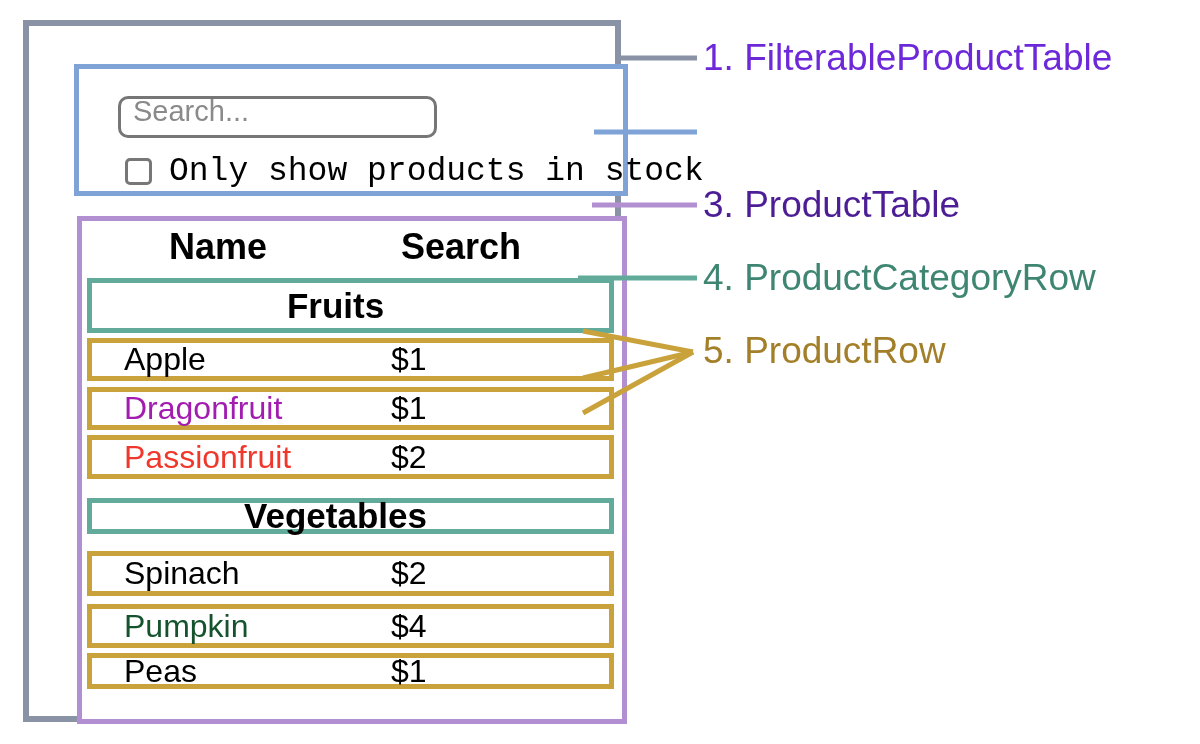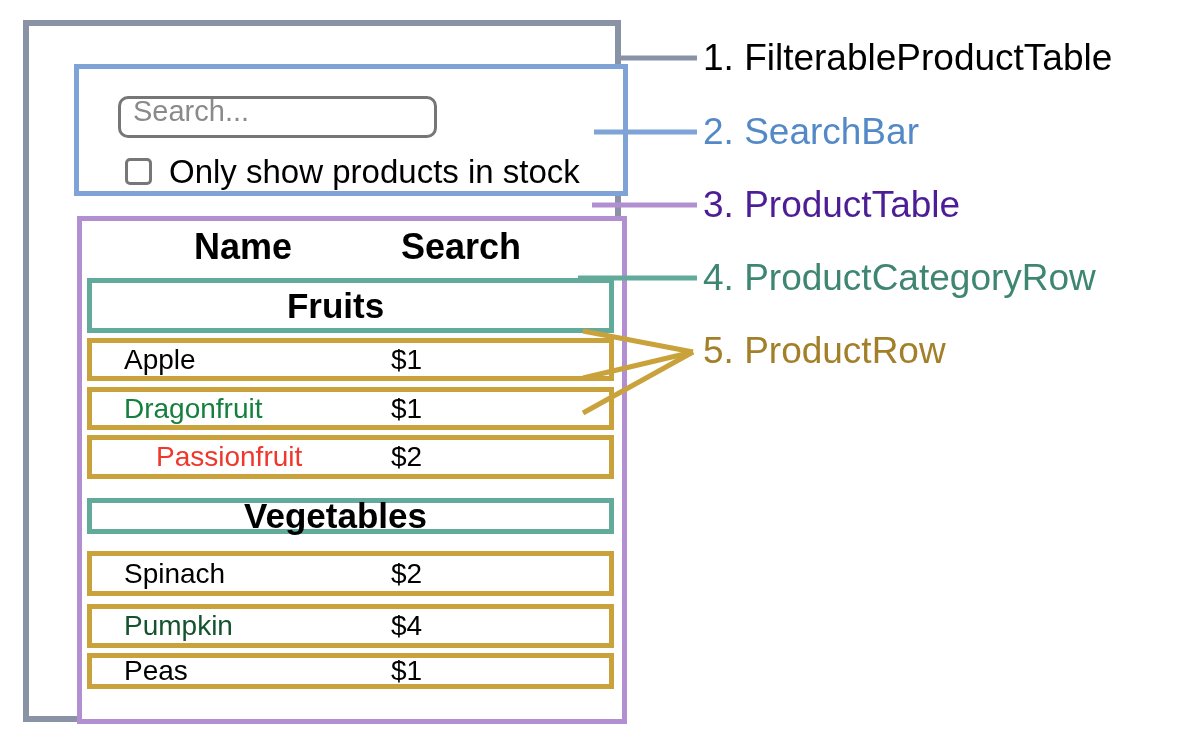--- a/index.html
+++ b/index.html
@@ -55,39 +55,40 @@
     background: #fff;
     cursor: pointer;
   }
   .checkbox-label {
     position: absolute;
     left: 90px; top: 86px;
     height: 34px; line-height: 34px;
     font-size: 33px;
     color: #000;
     white-space: nowrap;
+    font-family: Liberation Mono, monospace;
   }
 
   .product-table-box {
     position: absolute;
     left: 48px; top: 190px;
     width: 550px; height: 508px;
     border: 5px solid #b18fd0;
     background: #ffffff;
   }
   .col-header {
     position: absolute;
     top: 7px;
     font-size: 36px;
     font-weight: bold;
     line-height: 38px;
     color: #000;
     white-space: nowrap;
   }
-  .name-header { left: 81px; width: 160px; text-align: center; }
+  .name-header { left: 87px; width: 160px; text-align: left; }
   .price-header { left: 319px; }
 
   .category-row {
     position: absolute;
     left: 5px;
     width: 527px;
     border: 5px solid #62ab9b;
     background: #fff;
     display: flex;
     align-items: center;
@@ -101,32 +102,32 @@
   .cat-vegetables { top: 277px; height: 36px; }
 
   .product-row {
     position: absolute;
     left: 5px;
     width: 527px;
     border: 5px solid #c9a23c;
     background: #fff;
     display: flex;
     align-items: center;
-    font-size: 28px;
+    font-size: 32px;
     white-space: nowrap;
   }
   .product-row .row-name { padding-left: 32px; }
   .product-row .row-price {
     position: absolute;
     left: 299px;
     color: #000;
   }
   .row-apple       { top: 117px; height: 43px; }
   .row-dragonfruit { top: 166px; height: 43px; }
-  .row-passionfruit{ top: 214px; height: 44px; padding-left: 32px; }
+  .row-passionfruit{ top: 214px; height: 44px; }
   .row-spinach     { top: 330px; height: 45px; }
   .row-pumpkin     { top: 383px; height: 44px; }
   .row-peas        { top: 432px; height: 36px; }
 
   
   .legend-label {
     position: absolute;
     left: 703px;
     font-size: 37px;
     line-height: 40px;
@@ -164,21 +165,21 @@
       <div class="col-header name-header">Name</div>
       <div class="col-header price-header">Search</div>
 
       <div class="category-row cat-fruits">Fruits</div>
 
       <div class="product-row row-apple">
         <span class="row-name" style="color: rgb(0, 0, 0);">Apple</span>
         <span class="row-price">$1</span>
       </div>
       <div class="product-row row-dragonfruit">
-        <span class="row-name" style="color: #15803d;">Dragonfruit</span>
+        <span class="row-name" style="color: #a21caf;">Dragonfruit</span>
         <span class="row-price">$1</span>
       </div>
       <div class="product-row row-passionfruit">
         <span class="row-name" style="color: rgb(240, 55, 43);">Passionfruit</span>
         <span class="row-price">$2</span>
       </div>
 
       <div class="category-row cat-vegetables">Vegetables</div>
 
       <div class="product-row row-spinach">
@@ -189,22 +190,21 @@
         <span class="row-name" style="color: #14532d;">Pumpkin</span>
         <span class="row-price">$4</span>
       </div>
       <div class="product-row row-peas">
         <span class="row-name" style="color: rgb(0, 0, 0);">Peas</span>
         <span class="row-price">$1</span>
       </div>
     </div>
   </div>
 
-  <div class="legend-label legend-1" style="color: #000000;">1. FilterableProductTable</div>
-  <div class="legend-label legend-2" style="color: rgb(83, 137, 198);">2. SearchBar</div>
+  <div class="legend-label legend-1" style="color: #6d28d9;">1. FilterableProductTable</div>
   <div class="legend-label legend-3" style="color: #4c1d95;">3. ProductTable</div>
   <div class="legend-label legend-4" style="color: rgb(62, 133, 114);">4. ProductCategoryRow</div>
   <div class="legend-label legend-5" style="color: rgb(162, 127, 40);">5. ProductRow</div>
 
   <svg class="overlay" viewBox="0 0 1200 744">
     <line x1="615" y1="58" x2="697" y2="58" stroke-width="5" stroke="#8a92a6"></line>
     <line x1="594" y1="132" x2="697" y2="132" stroke-width="5" stroke="#7fa3d7"></line>
     <line x1="592" y1="205" x2="697" y2="205" stroke-width="5" stroke="#b18fd0"></line>
     <line x1="578" y1="278" x2="697" y2="278" stroke-width="5" stroke="#62ab9b"></line>
     <line x1="583" y1="331" x2="693" y2="352" stroke-width="5" stroke="#c9a23c"></line>

